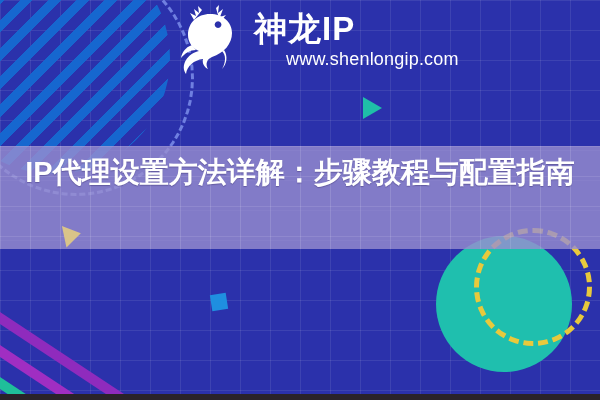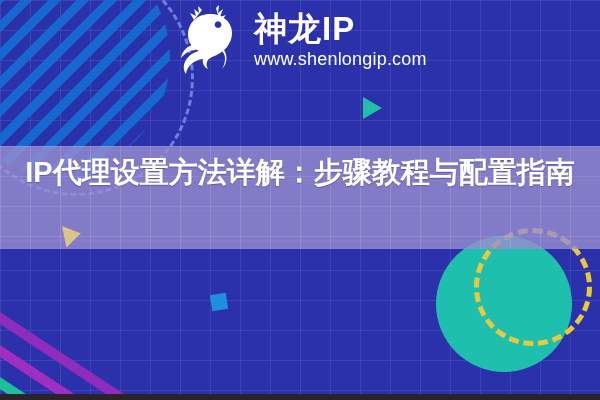--- a/index.html
+++ b/index.html
@@ -172,20 +172,21 @@
     font-weight: bold;
     color: #ffffff;
     line-height: 36px;
     letter-spacing: 1px;
   }
   .logo-url {
     font-size: 18px;
     color: #ffffff;
     line-height: 24px;
     letter-spacing: 0.2px;
+    margin-left: 32px;
   }
 
   
   .tri-teal {
     position: absolute;
     left: 363px;
     top: 97px;
     width: 0;
     height: 0;
     border-top: 11px solid transparent;

